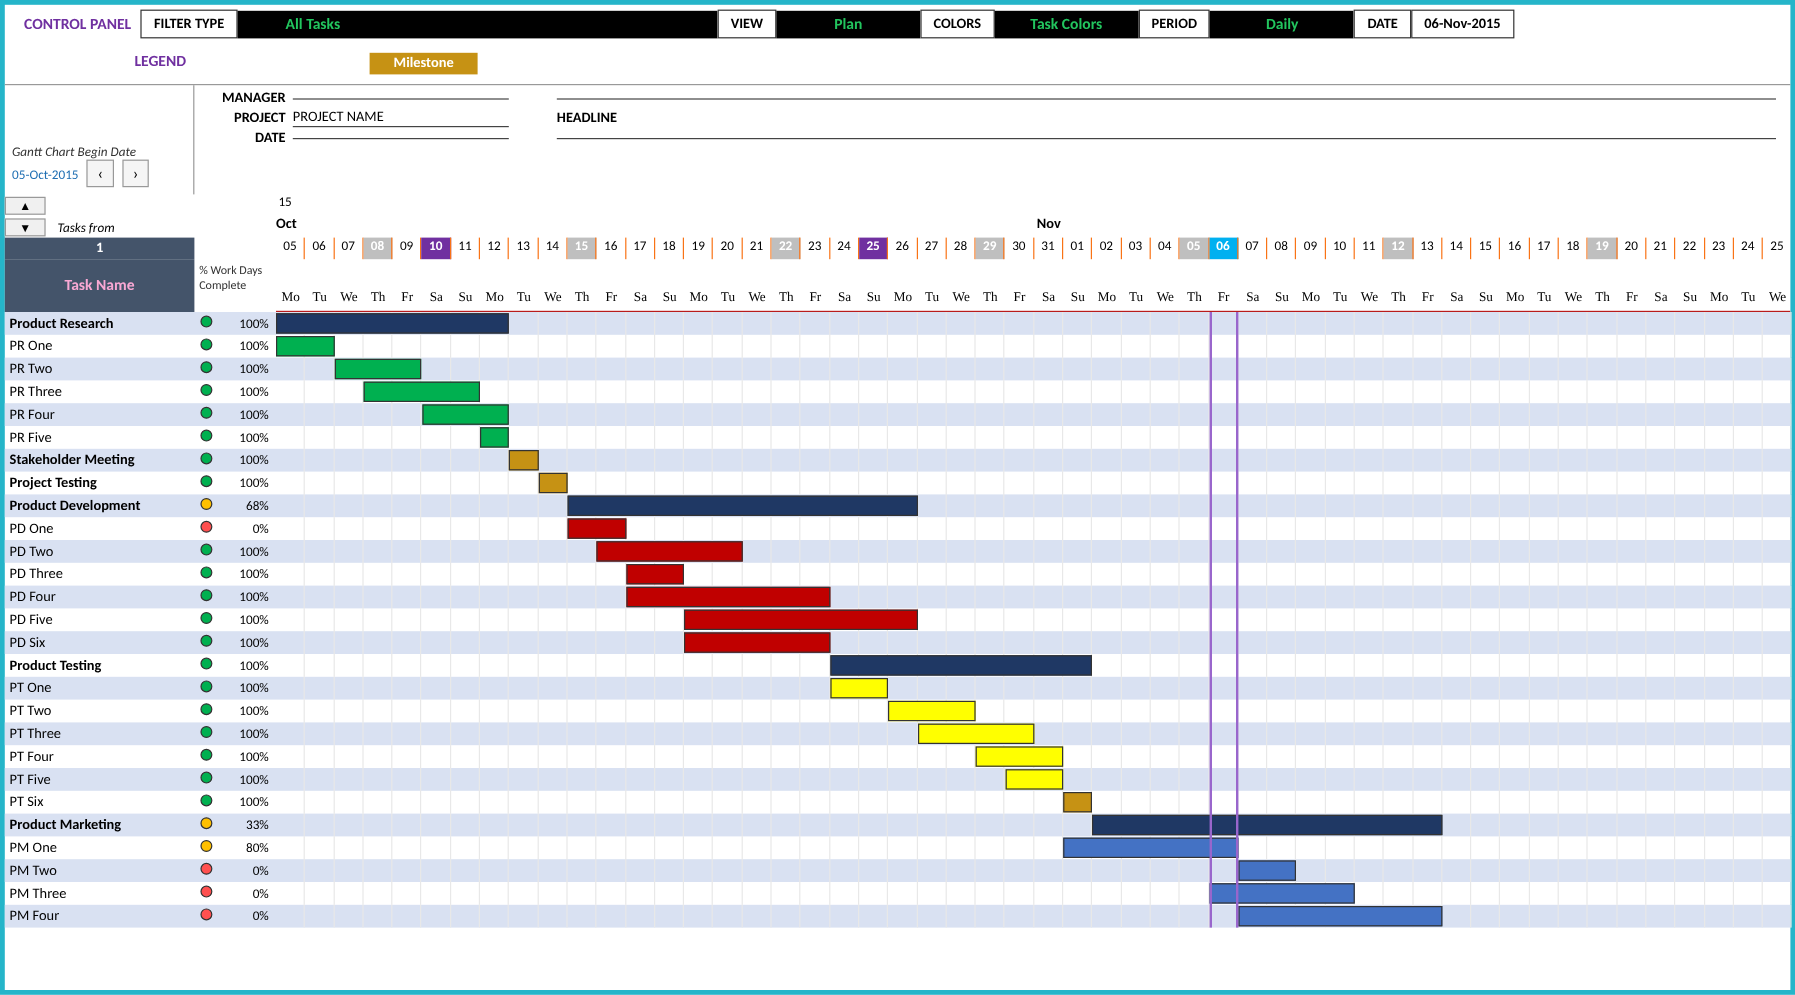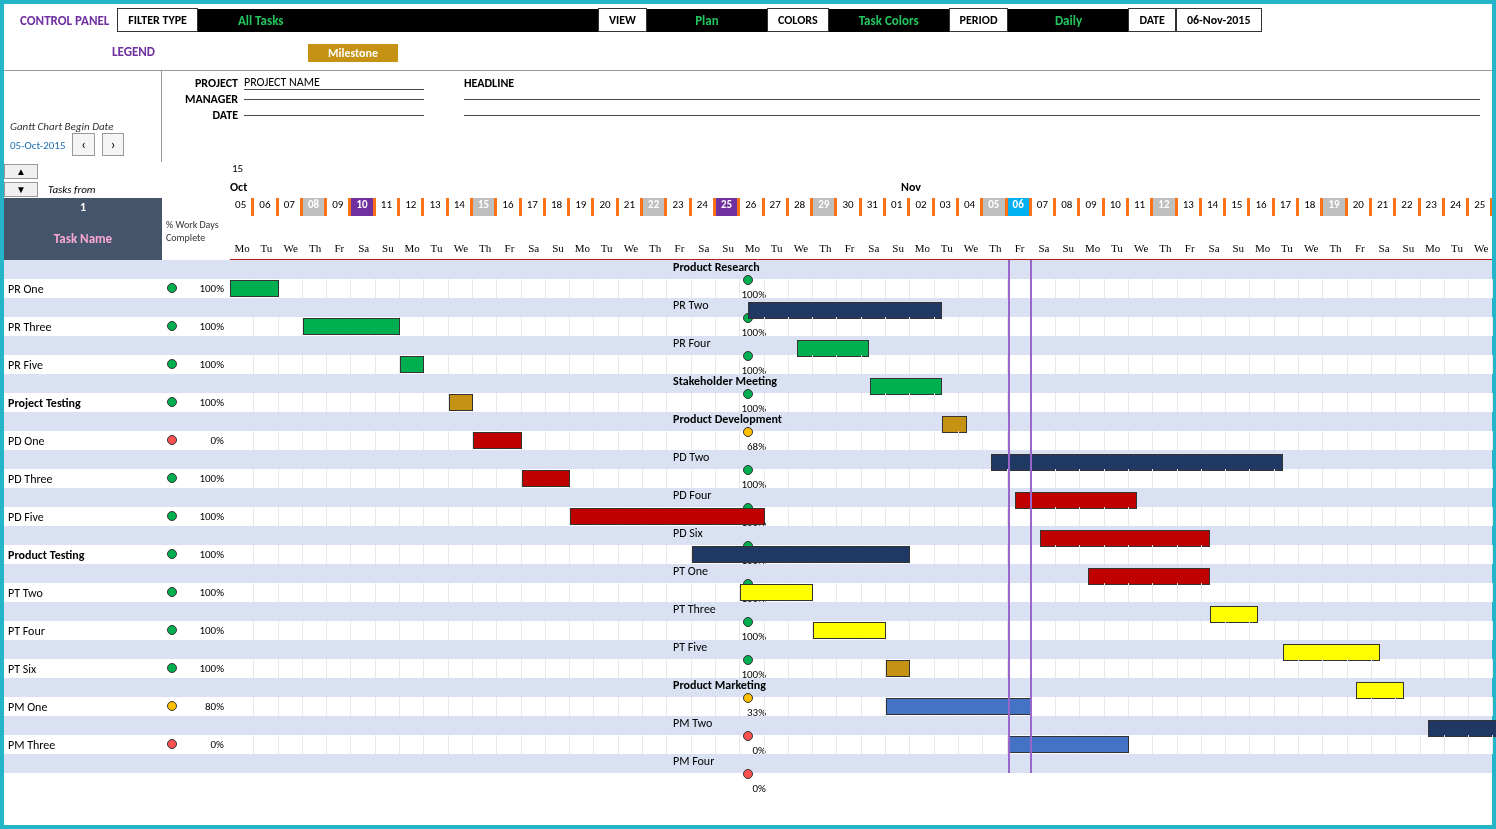--- a/index.html
+++ b/index.html
@@ -34,39 +34,39 @@
 .timeline-wrap { display: flex; }
 .left-col { width: 158px; flex-shrink: 0; }
 .mid-col { width: 68px; flex-shrink: 0; }
 .grid-col { flex: 1; overflow: hidden; }
 
 .year-row { height: 18px; font-size: 11px; padding-left: 2px; }
 .month-row { height: 18px; font-size: 12px; font-weight: bold; position: relative; }
 .month-row span { position: absolute; }
 
 .date-row { display: flex; height: 18px; }
-.date-cell { width: 24.3px; text-align: center; font-size: 11px; border-right: 3px solid #f97316; flex-shrink: 0; position: relative; }
+.date-cell { width: 24.3px; text-align: center; font-size: 11px; border-right: 1px solid #f97316; flex-shrink: 0; position: relative; }
 .date-cell.gray { background: #bfbfbf; color: #fff; font-weight: bold; }
 .date-cell.purple { background: #7030a0; color: #fff; font-weight: bold; }
 .date-cell.cyan { background: #00b0f0; color: #fff; font-weight: bold; }
 
 .dow-row { display: flex; height: 20px; border-bottom: 1px solid #b91c1c; font-family: Liberation Serif, serif; }
 .dow-cell { width: 24.3px; text-align: center; font-size: 11px; flex-shrink: 0; padding-top: 2px; }
 
 .task-header { background: #44546a; color: #f9a8d4; text-align: center; font-weight: bold; padding: 8px 4px; font-size: 13px; height: 44px; display: flex; align-items: center; justify-content: center; }
 .work-header { font-size: 10px; padding: 2px 4px; color: #333; height: 44px; }
 
 .spinner-row { display: flex; align-items: center; height: 18px; }
 .spinner { border: 1px solid #999; width: 34px; text-align: center; font-size: 10px; background: #f0f0f0; cursor: pointer; }
 .tasks-from { font-style: italic; font-size: 11px; padding-left: 10px; flex: 1; }
 .tasks-from-num { background: #44546a; color: #fff; text-align: center; font-weight: bold; font-size: 12px; height: 18px; line-height: 18px; }
 
 
 .task-row { display: flex; height: 19px; align-items: center; }
-.task-row.alt { background: #d9e1f2; flex-direction: column; }
+.task-row.alt { background: #d9e1f2; }
 .task-name { width: 158px; padding-left: 4px; font-size: 12px; flex-shrink: 0; }
 .task-name.bold { font-weight: bold; }
 .task-status { width: 20px; flex-shrink: 0; text-align: center; }
 .status-dot { display: inline-block; width: 10px; height: 10px; border-radius: 50%; border: 1px solid #333; }
 .status-dot.green { background: #00b050; }
 .status-dot.yellow { background: #ffc000; }
 .status-dot.red { background: #ff5050; }
 .task-pct { width: 48px; text-align: right; padding-right: 6px; font-size: 11px; flex-shrink: 0; }
 .task-bars { flex: 1; position: relative; height: 19px; }
 .bar { position: absolute; height: 17px; top: 1px; border: 1px solid #333; }
@@ -112,28 +112,28 @@
     <div class="ph-left">
       <div class="ph-left-title">Gantt Chart Begin Date</div>
       <div>
         <span class="ph-left-date">05-Oct-2015</span>
         <span class="navbtn">‹</span>
         <span class="navbtn">›</span>
       </div>
     </div>
     <div class="ph-right">
       <div class="ph-field">
+        <span class="ph-field-label">MANAGER</span>
+        <span class="ph-field-value"></span>
+        <span class="ph-headline-line"></span>
+      </div>
+      <div class="ph-field">
         <span class="ph-field-label">PROJECT</span>
         <span class="ph-field-value">PROJECT NAME</span>
         <span class="ph-headline">HEADLINE</span>
-      </div>
-      <div class="ph-field">
-        <span class="ph-field-label">MANAGER</span>
-        <span class="ph-field-value"></span>
-        <span class="ph-headline-line"></span>
       </div>
       <div class="ph-field">
         <span class="ph-field-label">DATE</span>
         <span class="ph-field-value"></span>
         <span class="ph-headline-line"></span>
       </div>
     </div>
   </div>
 
   <div class="timeline-wrap">
@@ -149,21 +149,21 @@
       <div class="task-header">Task Name</div>
     </div>
     <div class="mid-col">
       <div style="height:54px"></div>
       <div class="work-header">% Work Days Complete</div>
     </div>
     <div class="grid-col">
       <div class="year-row">15</div>
       <div class="month-row" id="month-row">
           <span style="left: 0px;">Oct</span>
-          <span style="left: 655px; padding-left: 16px;">Nov</span>
+          <span style="left: 618px; padding-left: 16px;">Nov</span>
         </div>
       <div class="date-row" id="date-row">
           <div class="date-cell">05</div>
           <div class="date-cell">06</div>
           <div class="date-cell">07</div>
           <div class="date-cell gray">08</div>
           <div class="date-cell">09</div>
           <div class="date-cell purple">10</div>
           <div class="date-cell">11</div>
           <div class="date-cell">12</div>

